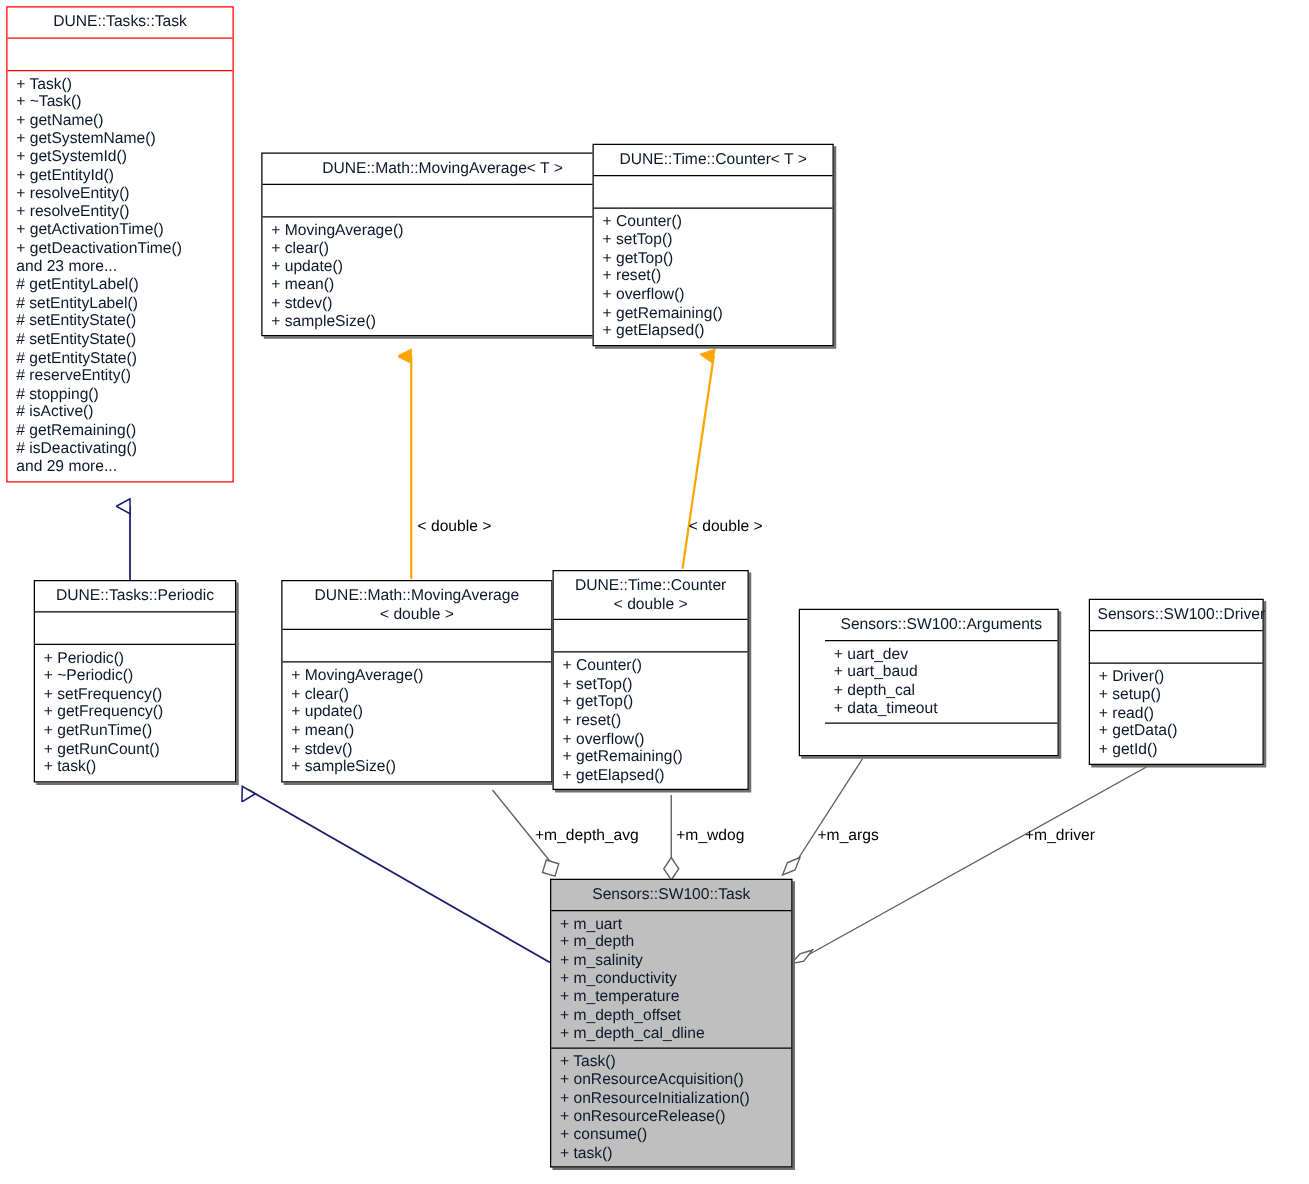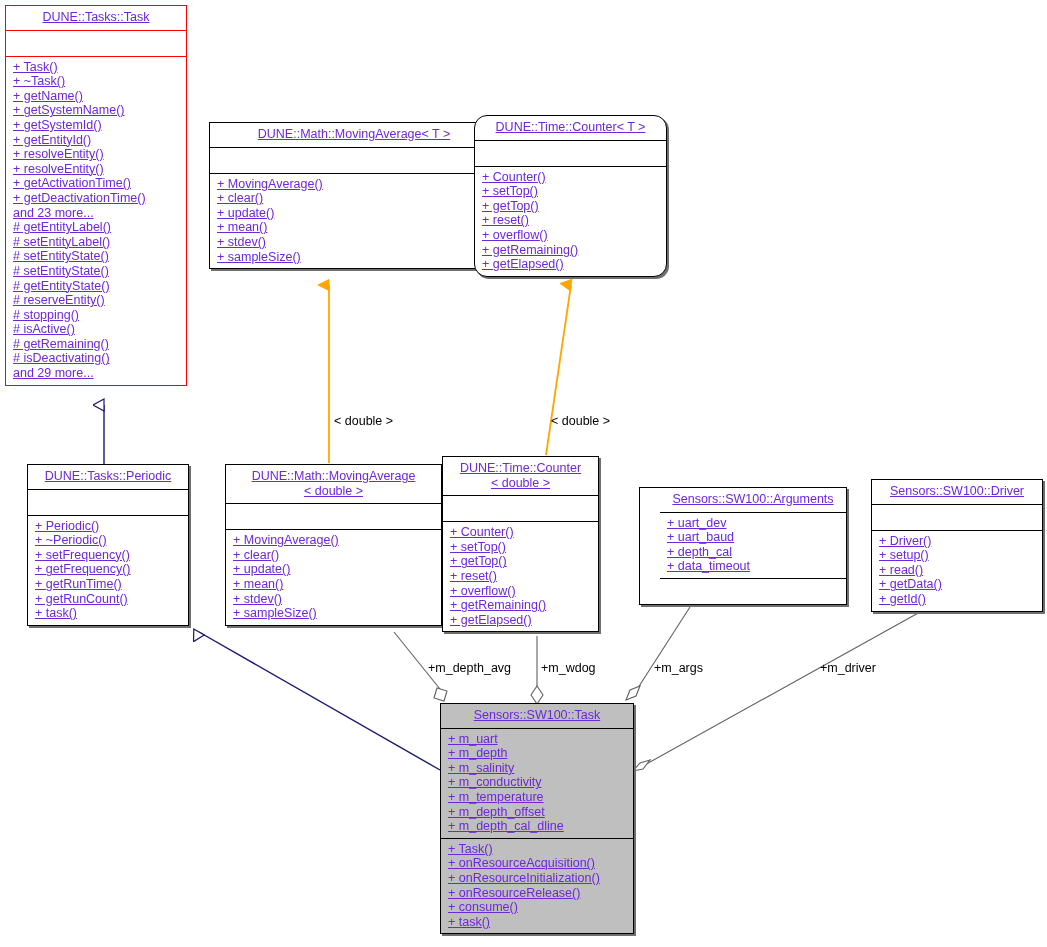--- a/index.html
+++ b/index.html
@@ -23,23 +23,22 @@
     height: 947px;
     pointer-events: none;
   }
   .uml-class {
     position: absolute;
     box-sizing: border-box;
     border: 1px solid #000000;
     background: #ffffff;
     font-size: 12.5px;
     line-height: 14.6px;
-    color: #6d28d9;
+    color: #0f172a;
     z-index: 5;
-    text-decoration: underline;
   }
   .uml-class.shadowed {
     box-shadow: 2px 2px 0 0 #6f6f6f;
   }
   .uml-class.highlight {
     border-color: #ff0000;
   }
   .uml-class.highlight .uml-title,
   .uml-class.highlight .uml-attrs,
   .uml-class.highlight .uml-ops {
@@ -177,21 +176,21 @@
     <div class="uml-ops">
       <div class="member">+ MovingAverage()</div>
       <div class="member">+ clear()</div>
       <div class="member">+ update()</div>
       <div class="member">+ mean()</div>
       <div class="member">+ stdev()</div>
       <div class="member">+ sampleSize()</div>
     </div>
   </div>
 
-  <div class="uml-class shadowed" style="left:474px; top:115px; width:193px;border-radius:13px;">
+  <div class="uml-class shadowed" style="left:474px; top:115px; width:193px;">
     <div class="uml-title">DUNE::Time::Counter&lt; T &gt;</div>
     <div class="uml-attrs empty"></div>
     <div class="uml-ops">
       <div class="member">+ Counter()</div>
       <div class="member">+ setTop()</div>
       <div class="member">+ getTop()</div>
       <div class="member">+ reset()</div>
       <div class="member">+ overflow()</div>
       <div class="member">+ getRemaining()</div>
       <div class="member">+ getElapsed()</div>
@@ -245,21 +244,21 @@
     <div class="uml-title">Sensors::SW100::Arguments</div>
     <div class="uml-attrs">
       <div class="member">+ uart_dev</div>
       <div class="member">+ uart_baud</div>
       <div class="member">+ depth_cal</div>
       <div class="member">+ data_timeout</div>
     </div>
     <div class="uml-ops empty"></div>
   </div>
 
-  <div class="uml-class shadowed" style="left:871px; top:479px; width:172px;">
+  <div class="uml-class shadowed" style="left:871px; top:479px; width:140px;">
     <div class="uml-title">Sensors::SW100::Driver</div>
     <div class="uml-attrs empty"></div>
     <div class="uml-ops">
       <div class="member">+ Driver()</div>
       <div class="member">+ setup()</div>
       <div class="member">+ read()</div>
       <div class="member">+ getData()</div>
       <div class="member">+ getId()</div>
     </div>
   </div>

